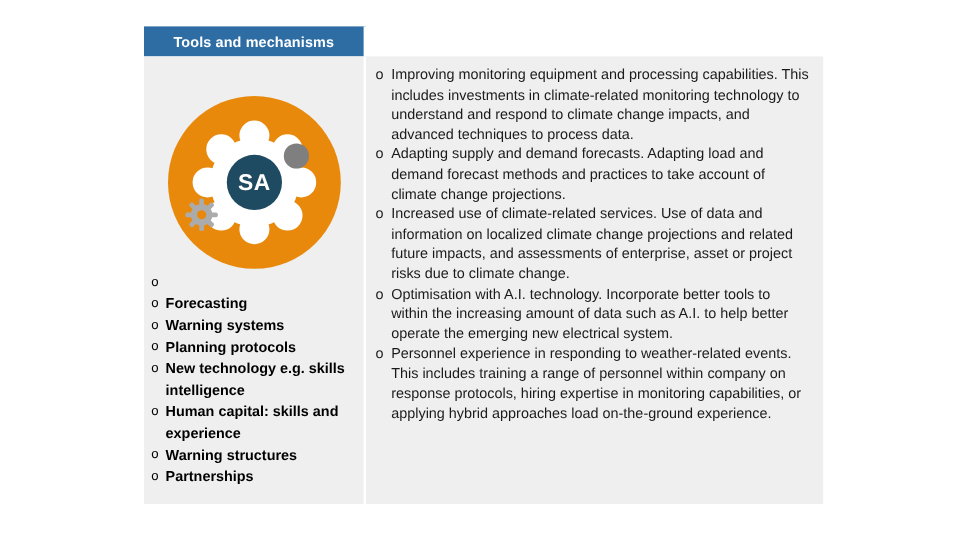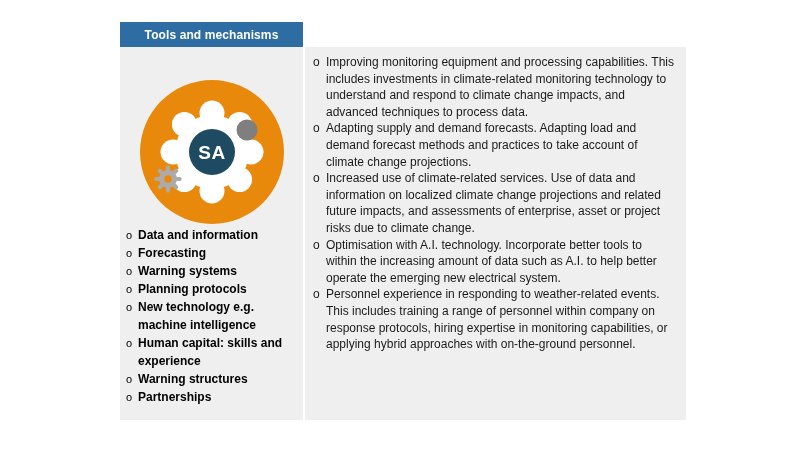--- a/index.html
+++ b/index.html
@@ -103,41 +103,40 @@
               </g>
               <circle r="3.8" class="c-orange"></circle>
             </g>
           </svg>
         </div>
 
         <ul class="blist tools-list">
 
             <li>
               <span class="marker">o</span>
-              <span class="txt">Data and information</span>
             </li>
 
             <li>
               <span class="marker">o</span>
               <span class="txt">Forecasting</span>
             </li>
 
             <li>
               <span class="marker">o</span>
               <span class="txt">Warning systems</span>
             </li>
 
             <li>
               <span class="marker">o</span>
               <span class="txt">Planning protocols</span>
             </li>
 
             <li>
               <span class="marker">o</span>
-              <span class="txt">New technology e.g. machine intelligence</span>
+              <span class="txt">New technology e.g. skills intelligence</span>
             </li>
 
             <li>
               <span class="marker">o</span>
               <span class="txt">Human capital: skills and experience</span>
             </li>
 
             <li>
               <span class="marker">o</span>
               <span class="txt">Warning structures</span>
@@ -168,20 +167,20 @@
               <span class="txt">Increased use of climate-related services. Use of data and information on localized climate change projections and related future impacts, and assessments of enterprise, asset or project risks due to climate change.</span>
             </li>
 
             <li>
               <span class="marker">o</span>
               <span class="txt">Optimisation with A.I. technology. Incorporate better tools to within the increasing amount of data such as A.I. to help better operate the emerging new electrical system.</span>
             </li>
 
             <li>
               <span class="marker">o</span>
-              <span class="txt">Personnel experience in responding to weather-related events. This includes training a range of personnel within company on response protocols, hiring expertise in monitoring capabilities, or applying hybrid approaches with on-the-ground personnel.</span>
+              <span class="txt">Personnel experience in responding to weather-related events. This includes training a range of personnel within company on response protocols, hiring expertise in monitoring capabilities, or applying hybrid approaches load on-the-ground experience.</span>
             </li>
           </ul>
       </div>
 
     </div>
   </div>
 </div>
 
 </body></html>

